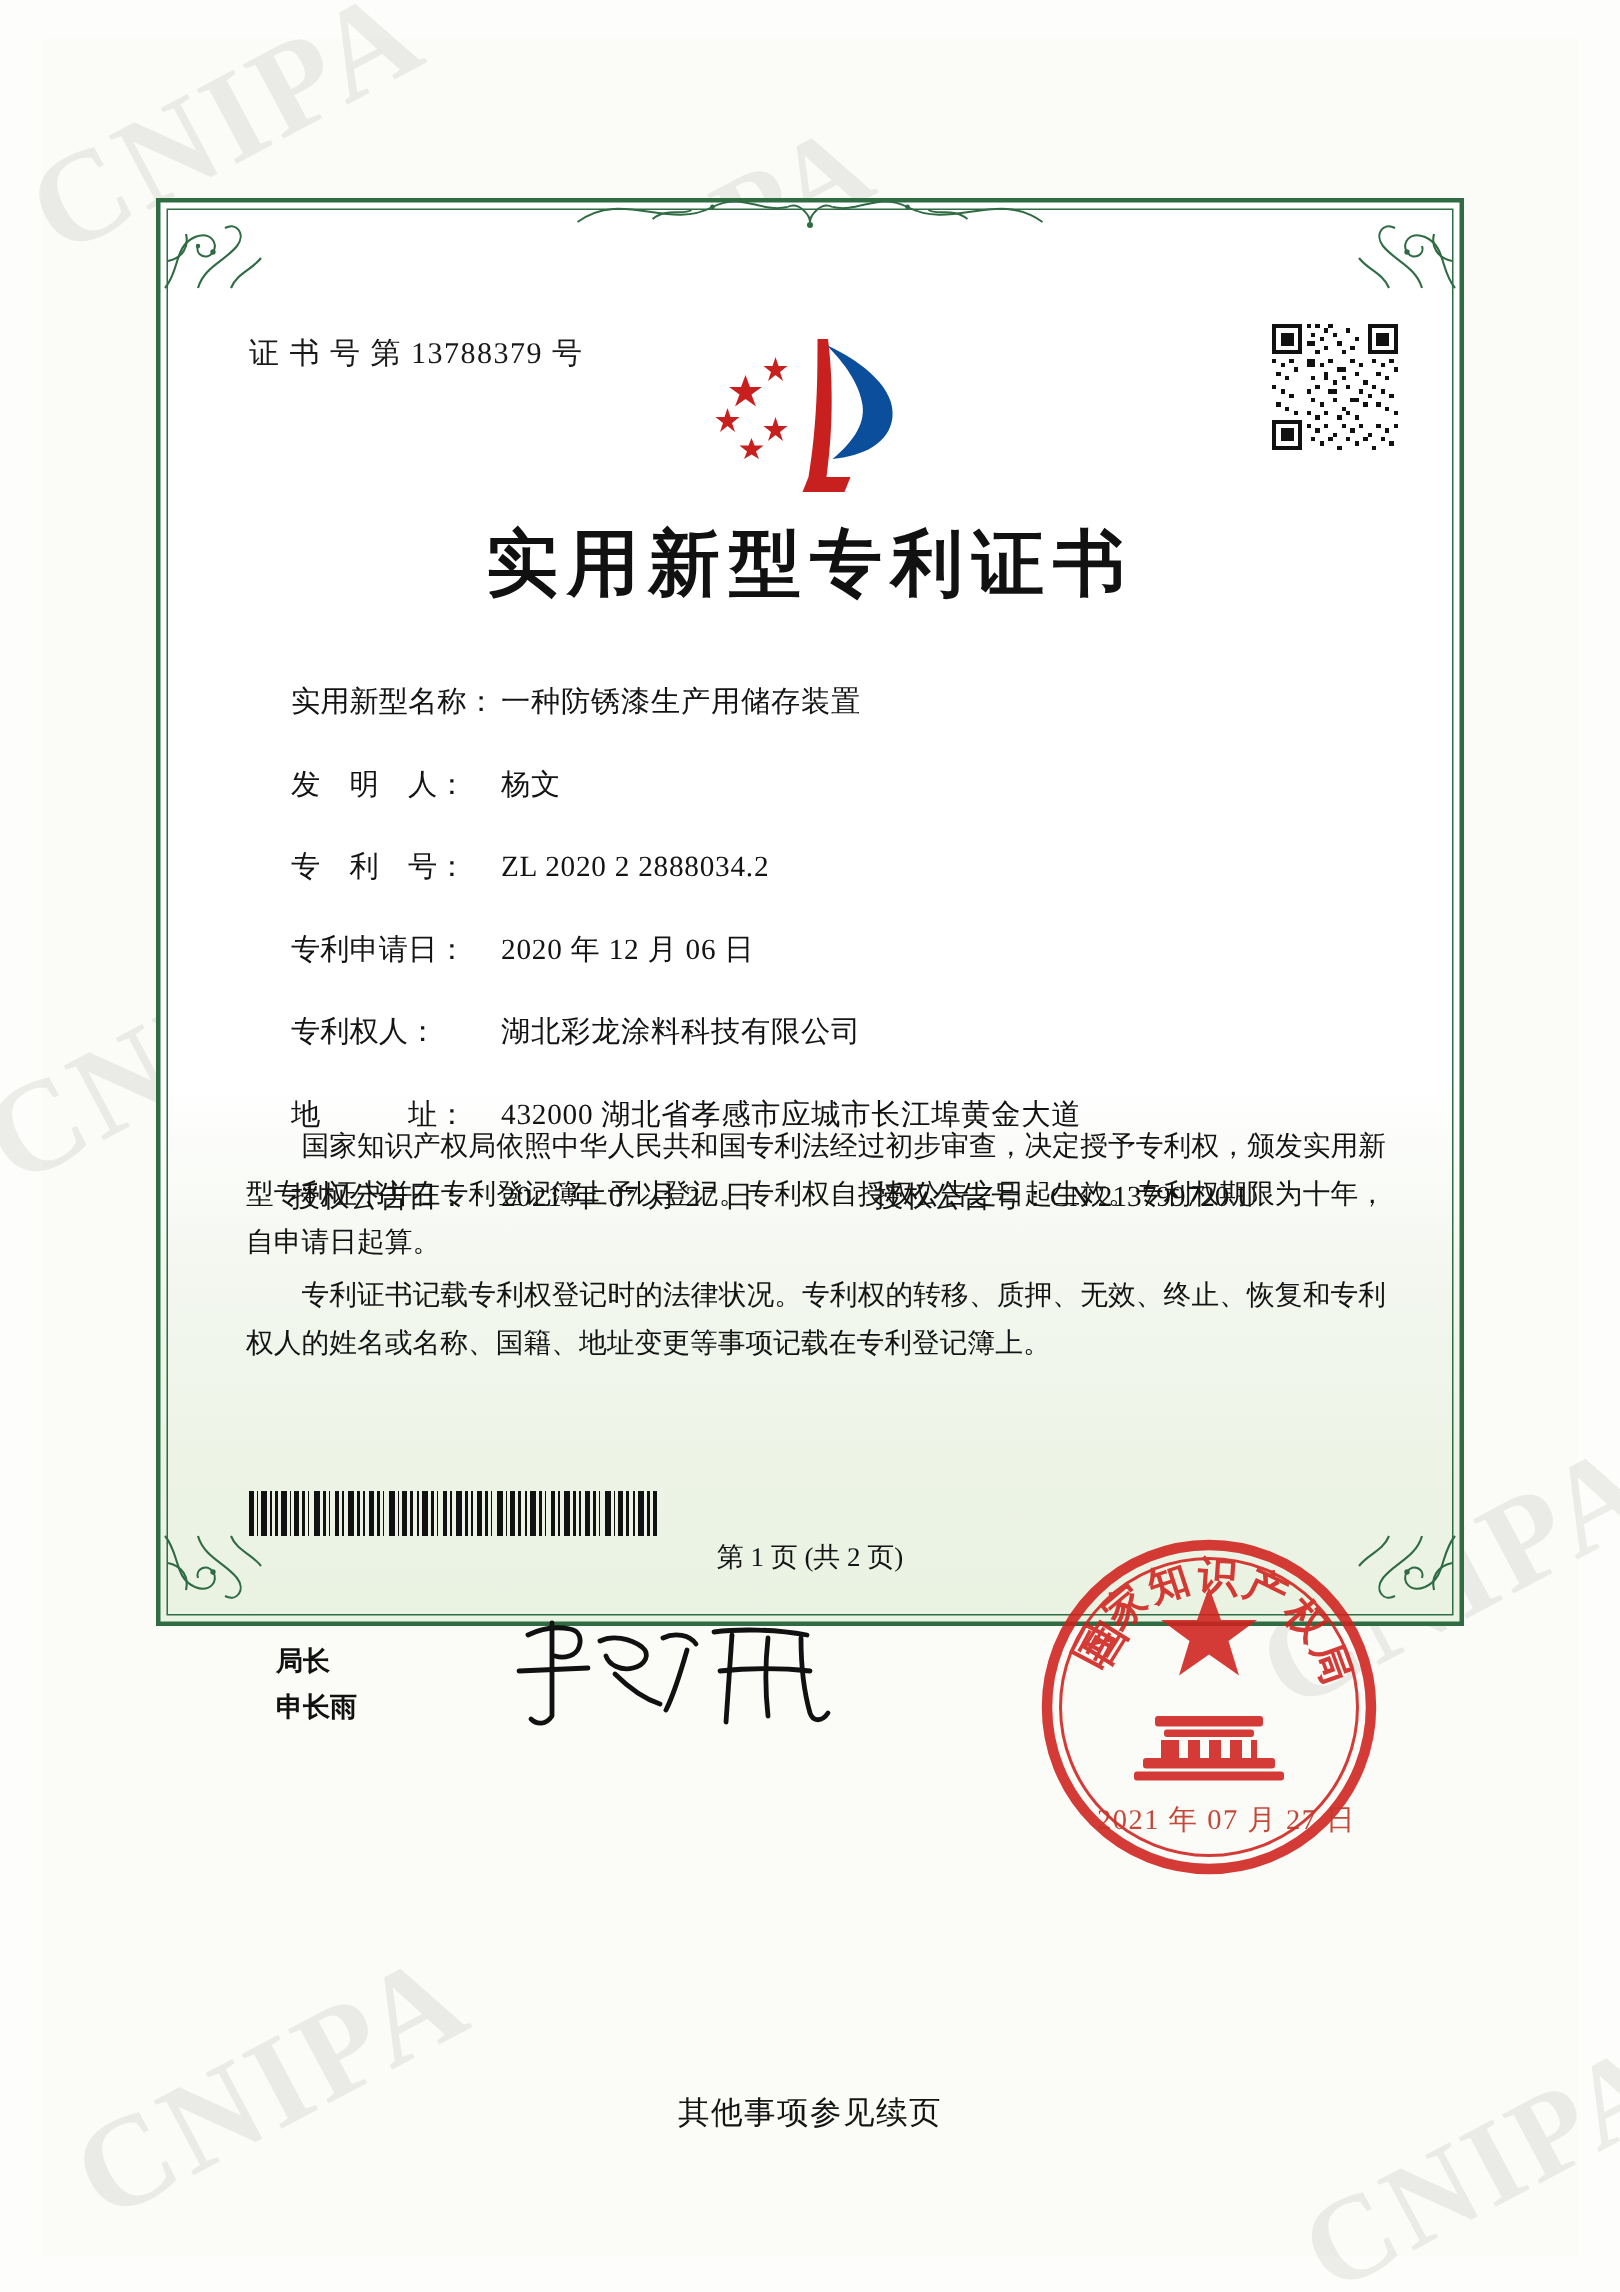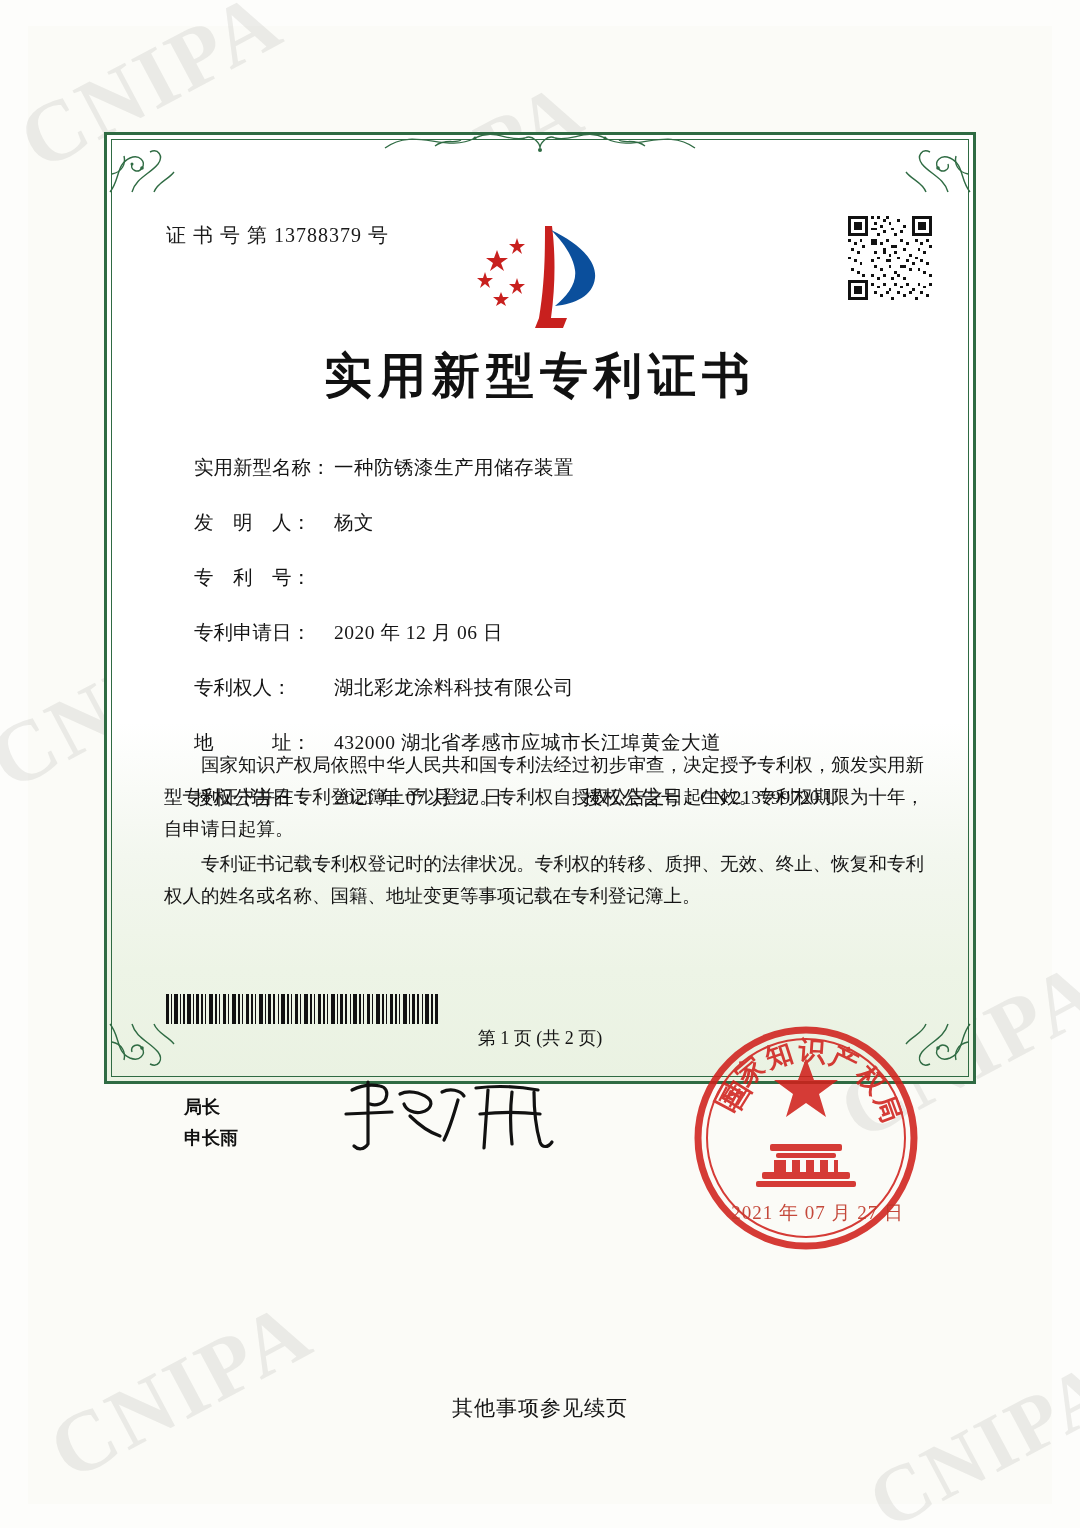--- a/index.html
+++ b/index.html
@@ -458,20 +458,21 @@
       <div class="row">
         <div class="lbl">实用新型名称：</div>
         <div class="val">一种防锈漆生产用储存装置</div>
       </div>
       <div class="row">
         <div class="lbl">发　明　人：</div>
         <div class="val">杨文</div>
       </div>
       <div class="row">
         <div class="lbl">专　利　号：</div>
+        <div class="val">ZL 2020 2 2888034.2</div>
       </div>
       <div class="row">
         <div class="lbl">专利申请日：</div>
         <div class="val">2020 年 12 月 06 日</div>
       </div>
       <div class="row">
         <div class="lbl">专利权人：</div>
         <div class="val">湖北彩龙涂料科技有限公司</div>
       </div>
       <div class="row">

